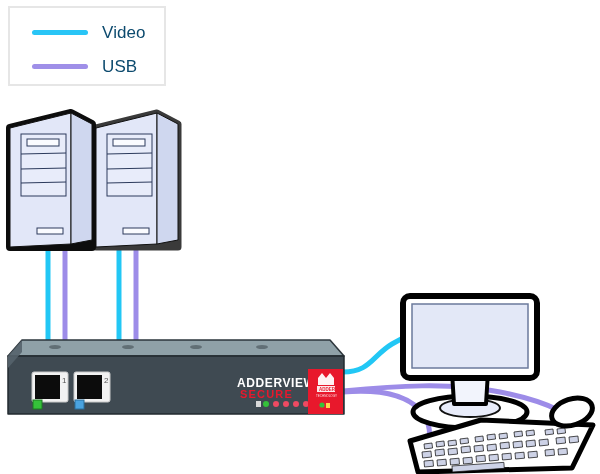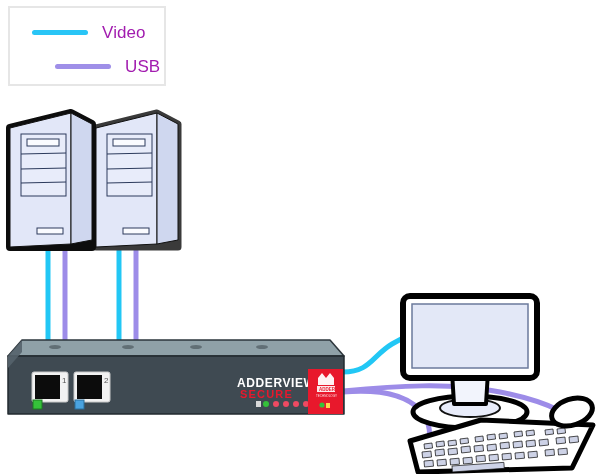--- a/index.html
+++ b/index.html
@@ -15,26 +15,26 @@
   .legend-box{
     position:absolute;left:8px;top:6px;width:158px;height:80px;
     background:#ffffff;border:2px solid #e6e6e6;
     box-sizing:border-box;
   }
   .legend-row{
     position:absolute;left:0;width:158px;height:28px;
     display:flex;align-items:center;
   }
   .legend-row.r0{top:10px;}
-  .legend-row.r1{top:44px;padding-left:23px;}
+  .legend-row.r1{top:44px;}
   .legend-swatch{
     width:56px;height:5px;border-radius:3px;margin-left:22px;flex:none;
   }
   .legend-label{
-    margin-left:14px;font-size:17px;color:#a21caf;line-height:1;
+    margin-left:14px;font-size:17px;color:#0c4a6e;line-height:1;
     letter-spacing:.1px;
   }
 </style>
 </head>
 <body>
 
 <div id="stage">
 <svg width="600" height="474" viewBox="0 0 600 474" xmlns="http://www.w3.org/2000/svg">
 
   <g>

